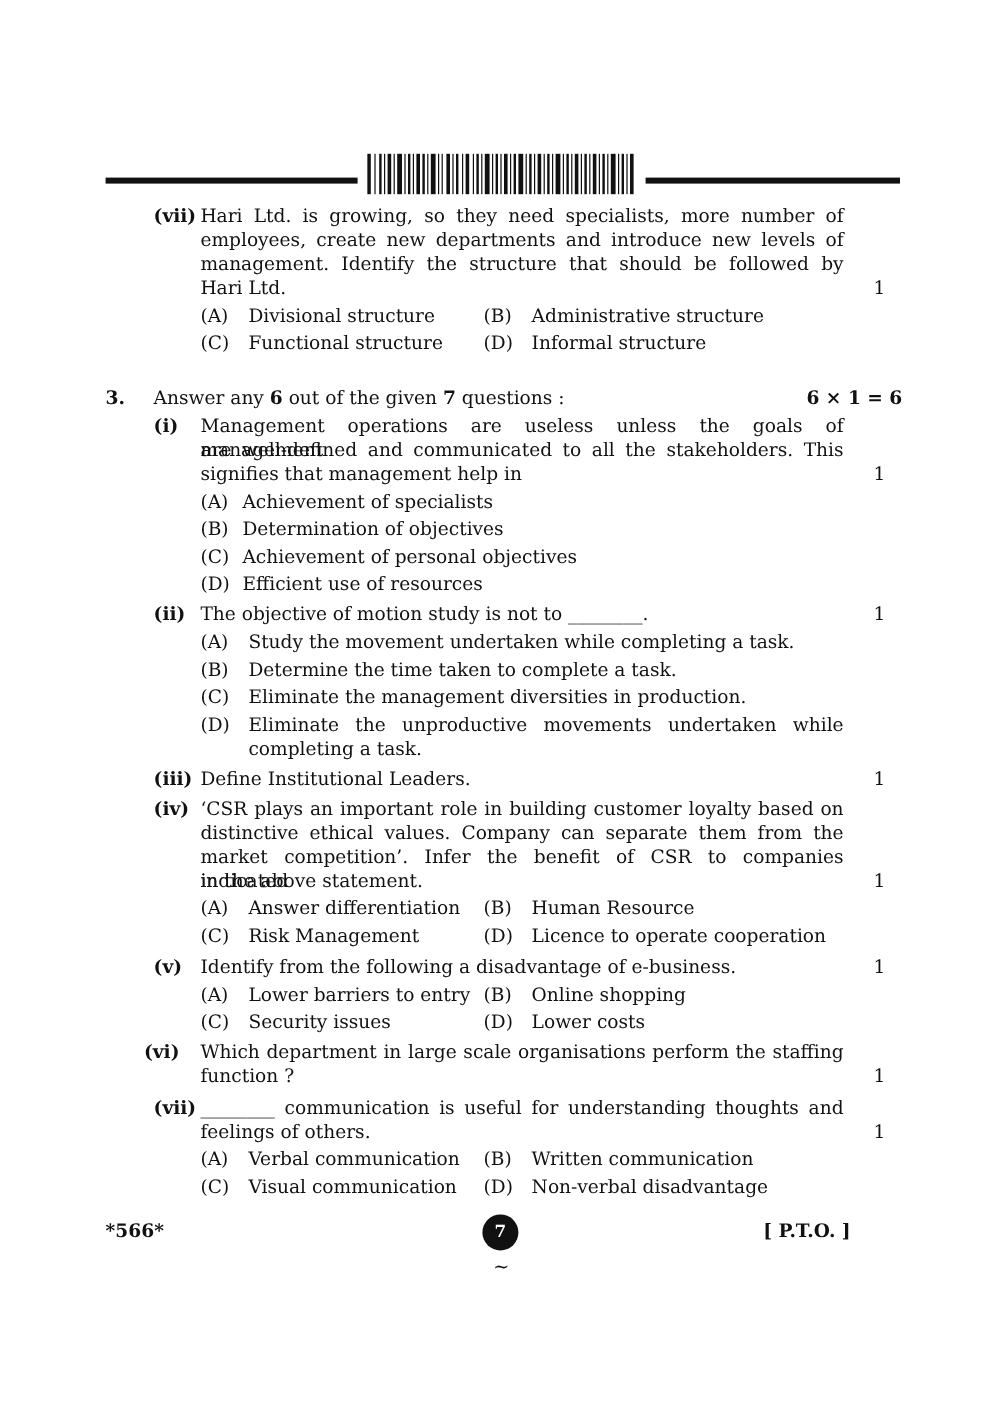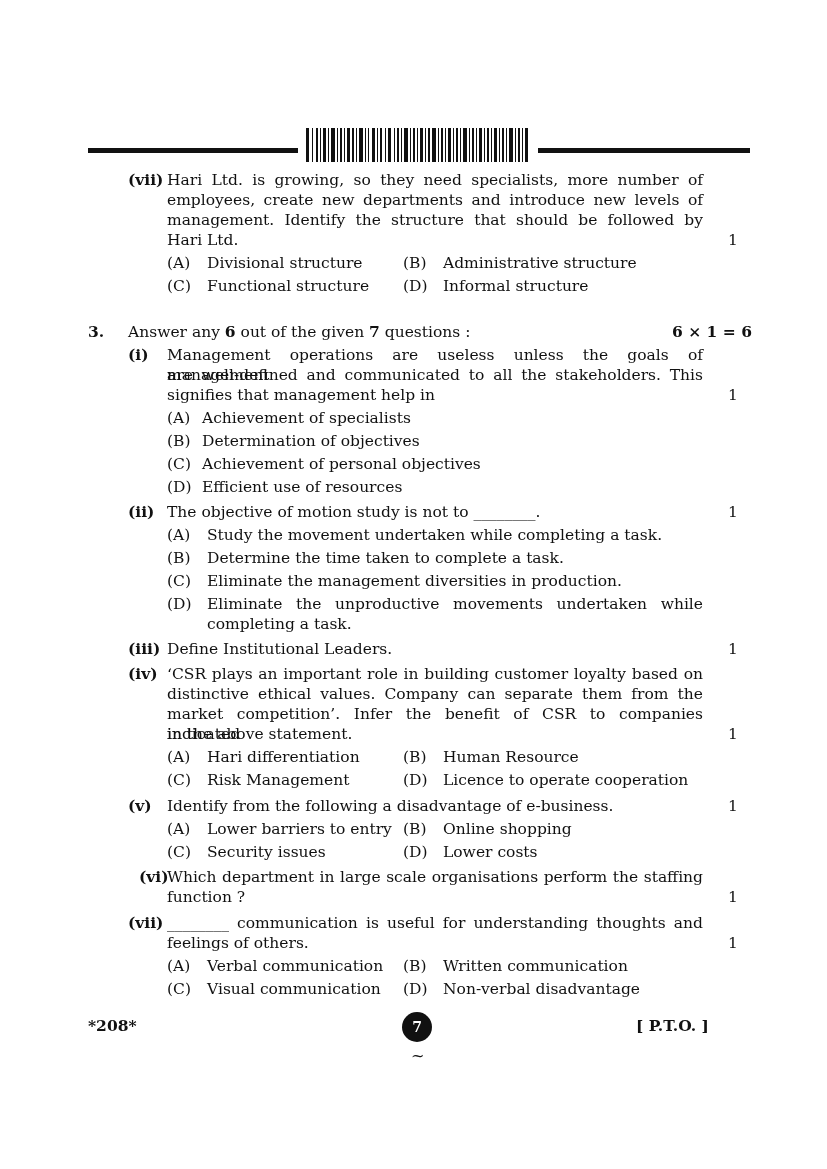--- a/index.html
+++ b/index.html
@@ -191,21 +191,21 @@
     </div>
   <div class="row" style="top:704px">
       <span class="jus" style="left:167px;width:536px">market competition’. Infer the benefit of CSR to companies indicated</span>
     </div>
   <div class="row" style="top:724px">
     <span class="txt" style="left:167px">in the above statement.</span>
     <span class="marks">1</span>
   </div>
   <div class="row" style="top:747px">
     <span class="txt" style="left:167px">(A)</span>
-    <span class="txt" style="left:207px">Hari differentiation</span>
+    <span class="txt" style="left:207px">Answer differentiation</span>
     <span class="txt" style="left:403px">(B)</span>
     <span class="txt" style="left:443px">Human Resource</span>
   </div>
   <div class="row" style="top:770px">
     <span class="txt" style="left:167px">(C)</span>
     <span class="txt" style="left:207px">Risk Management</span>
     <span class="txt" style="left:403px">(D)</span>
     <span class="txt" style="left:443px">Licence to operate cooperation</span>
   </div>
 
@@ -221,21 +221,21 @@
     <span class="txt" style="left:443px">Online shopping</span>
   </div>
   <div class="row" style="top:842px">
     <span class="txt" style="left:167px">(C)</span>
     <span class="txt" style="left:207px">Security issues</span>
     <span class="txt" style="left:403px">(D)</span>
     <span class="txt" style="left:443px">Lower costs</span>
   </div>
 
   <div class="row" style="top:867px">
-    <span class="num" style="left:139px">(vi)</span>
+    <span class="num" style="left:120px">(vi)</span>
     <span class="jus" style="left:167px;width:536px">Which department in large scale organisations perform the staffing</span>
   </div>
   <div class="row" style="top:887px">
     <span class="txt" style="left:167px">function ?</span>
     <span class="marks">1</span>
   </div>
 
   <div class="row" style="top:913px">
     <span class="num" style="left:128px">(vii)</span>
     <span class="jus" style="left:167px;width:536px">________ communication is useful for understanding thoughts and</span>
@@ -250,17 +250,17 @@
     <span class="txt" style="left:403px">(B)</span>
     <span class="txt" style="left:443px">Written communication</span>
   </div>
   <div class="row" style="top:979px">
     <span class="txt" style="left:167px">(C)</span>
     <span class="txt" style="left:207px">Visual communication</span>
     <span class="txt" style="left:403px">(D)</span>
     <span class="txt" style="left:443px">Non-verbal disadvantage</span>
   </div>
 
-  <span class="footer-left">*208*</span>
+  <span class="footer-left">*566*</span>
   <span class="pagenum">7</span>
   <span class="tilde">~</span>
   <span class="footer-right">[ P.T.O. ]</span>
 </div>
 
 </body></html>

